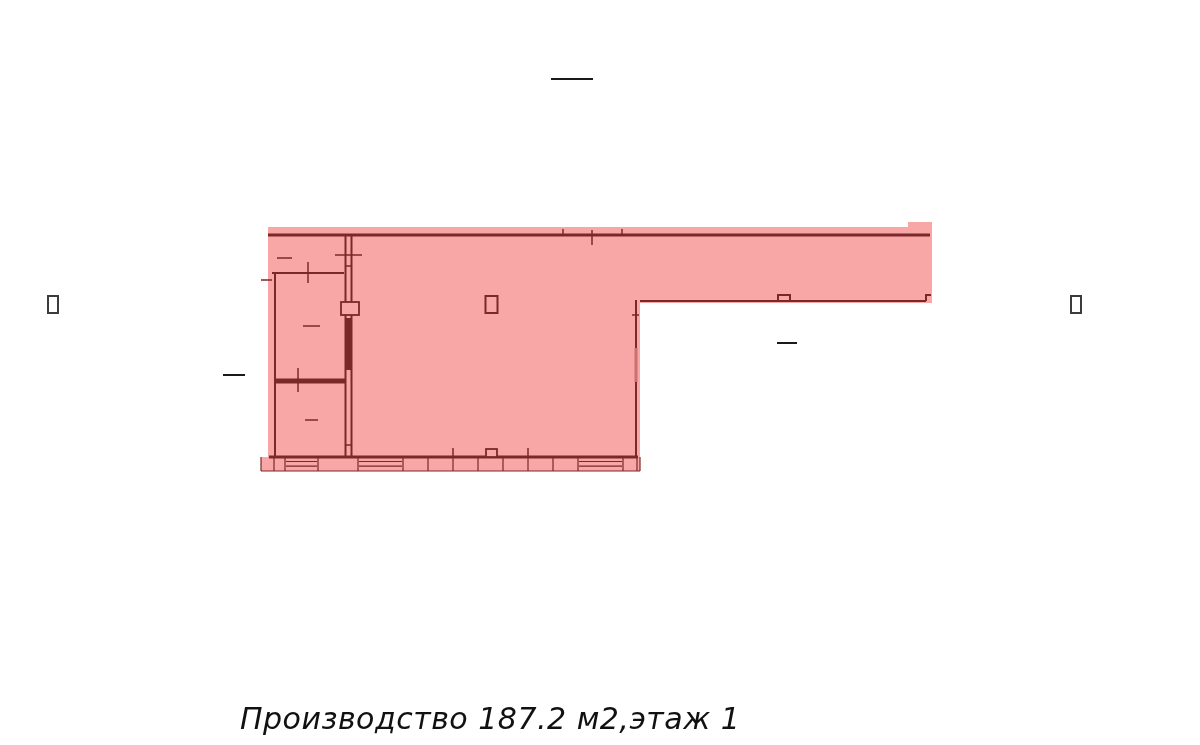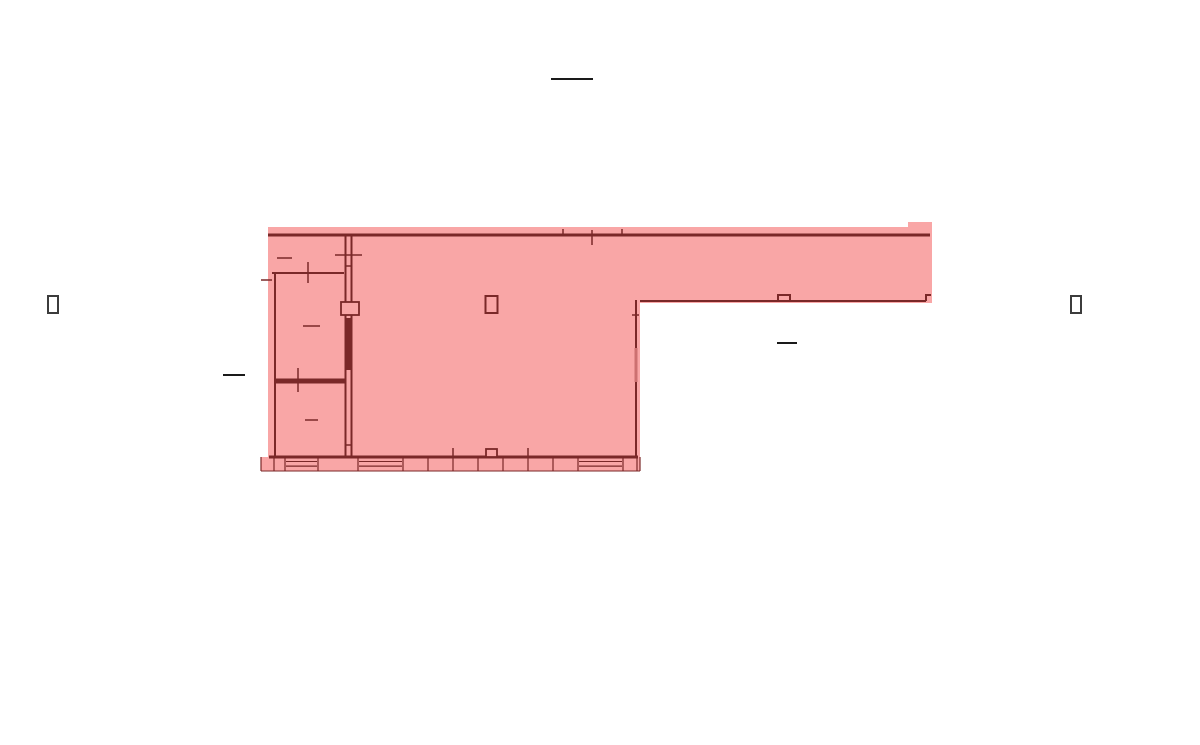--- a/index.html
+++ b/index.html
@@ -101,13 +101,14 @@
     <g>
       <path class="mark" d="M551 79 H593"></path>
       <path class="mark" d="M223 375 H245"></path>
       <path class="mark" d="M777 343 H797"></path>
       <rect class="tofu" x="48" y="296" width="10" height="17"></rect>
       <rect class="tofu" x="1071" y="296" width="10" height="17"></rect>
       <rect class="tofu-red" x="485.5" y="296" width="12" height="17"></rect>
     </g>
   </svg>
 
+  <div class="caption">Производство 187.2 м2,этаж 1</div>
 </div>
 
 </body></html>

